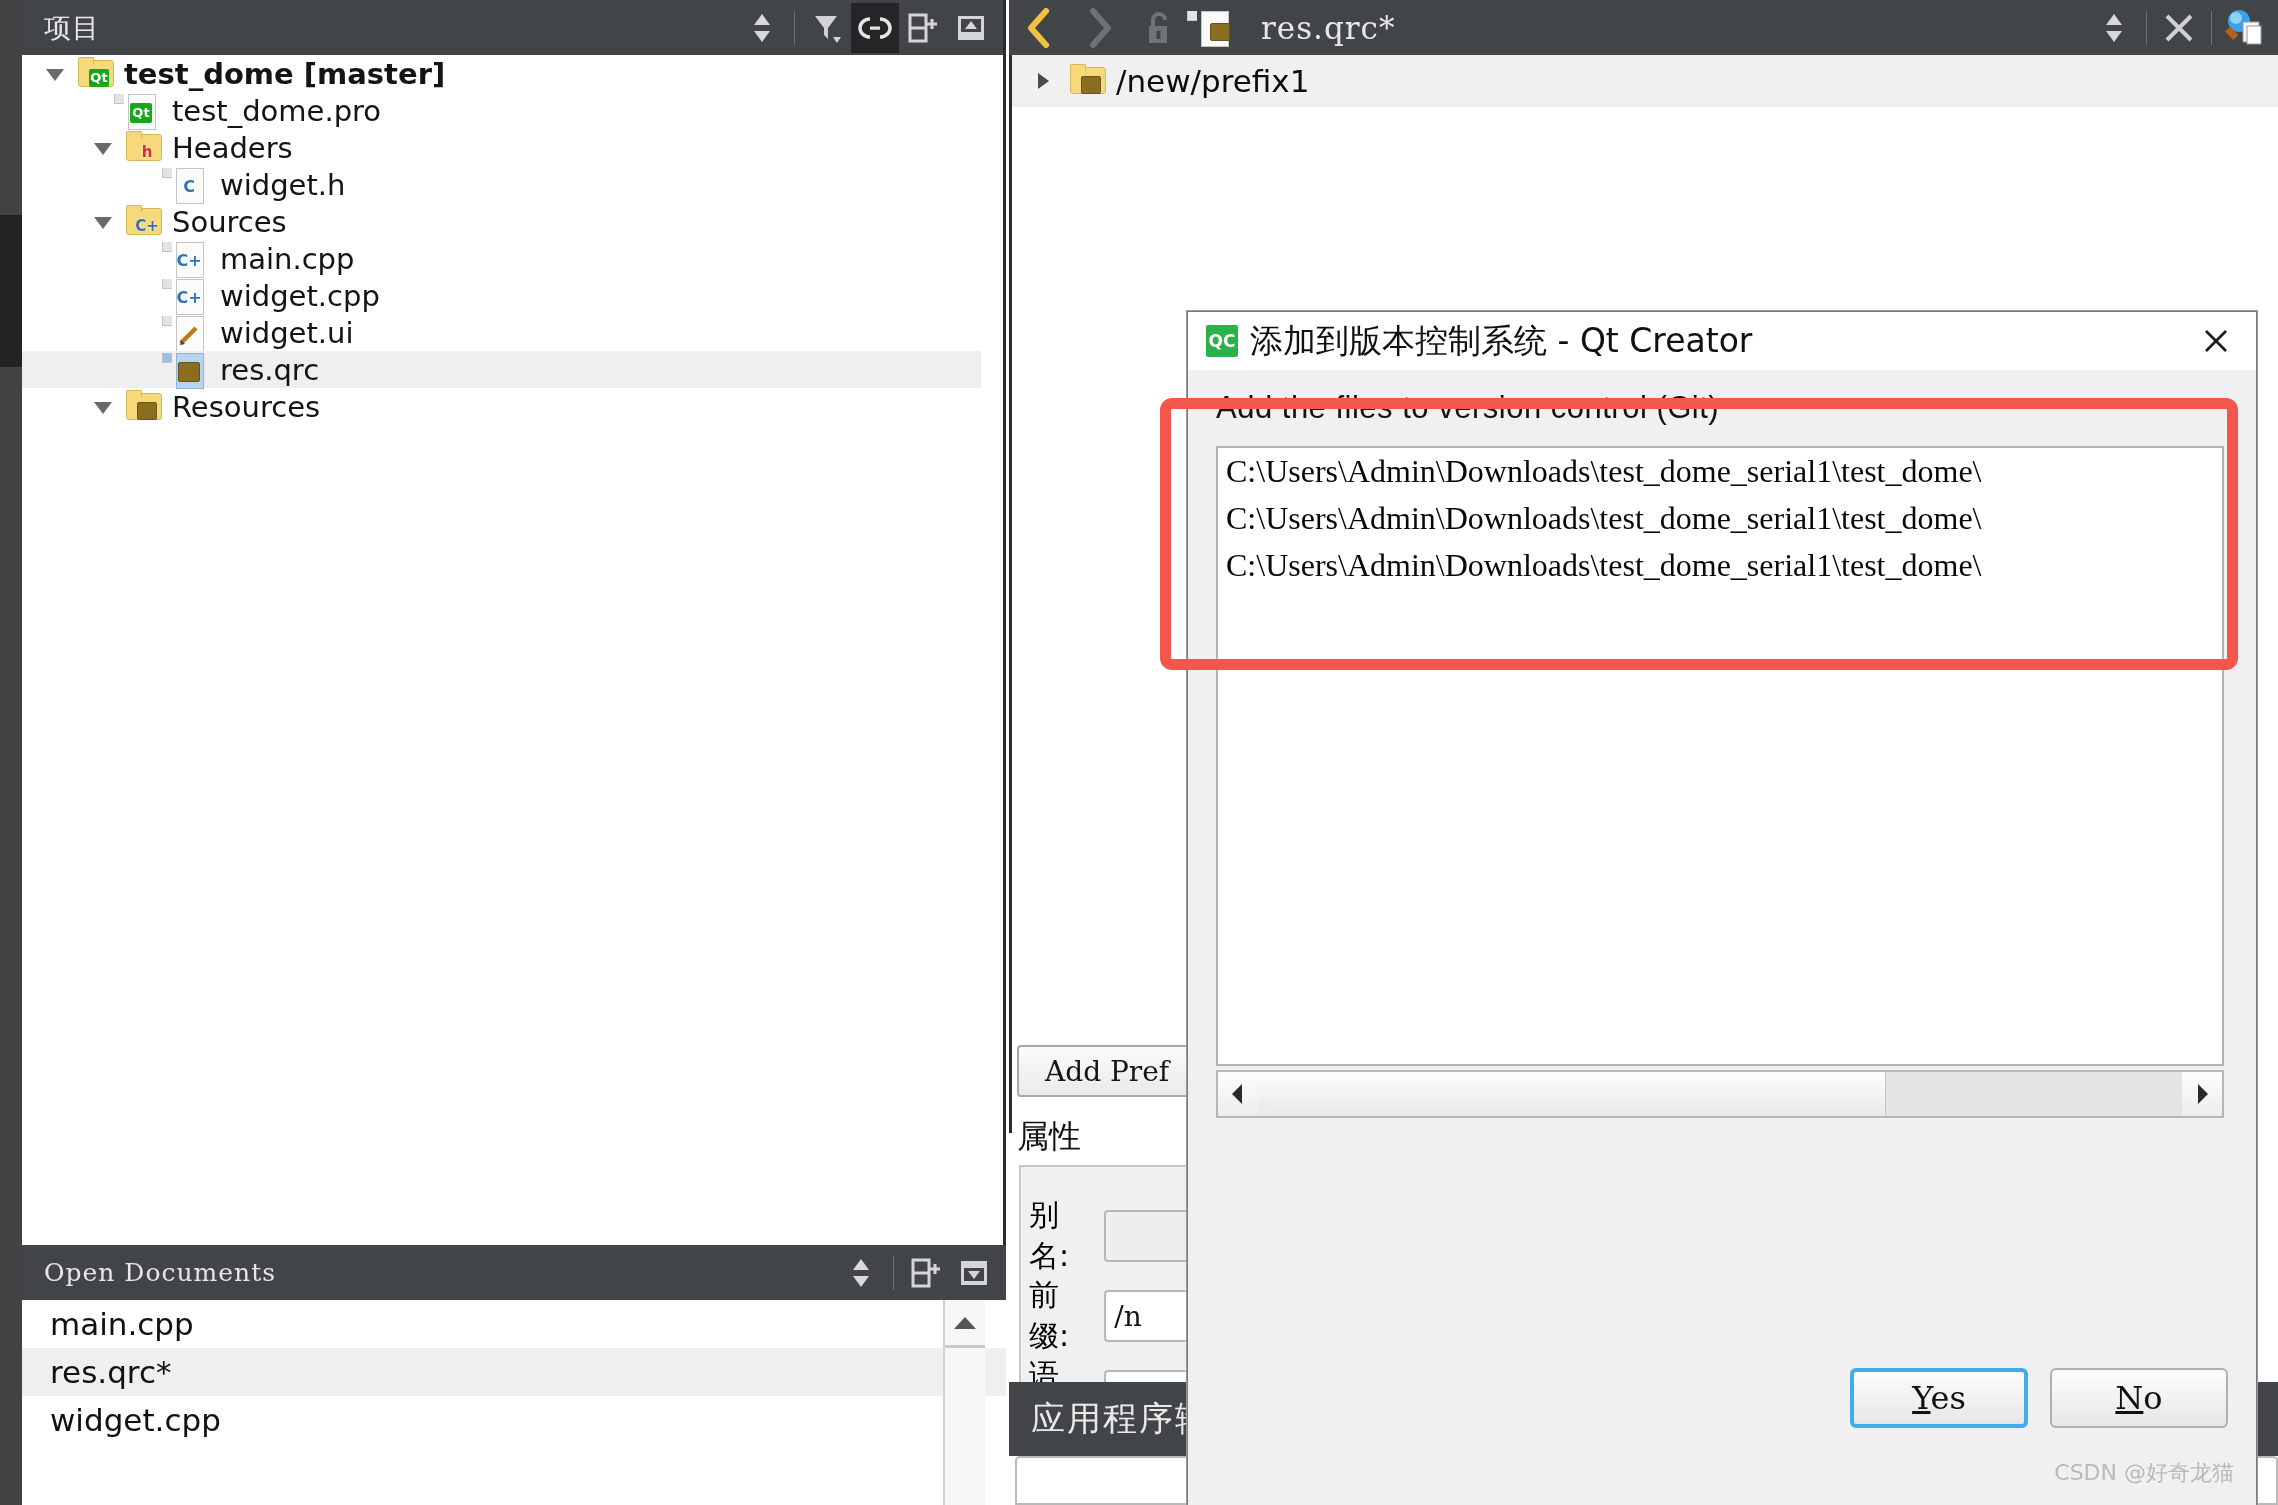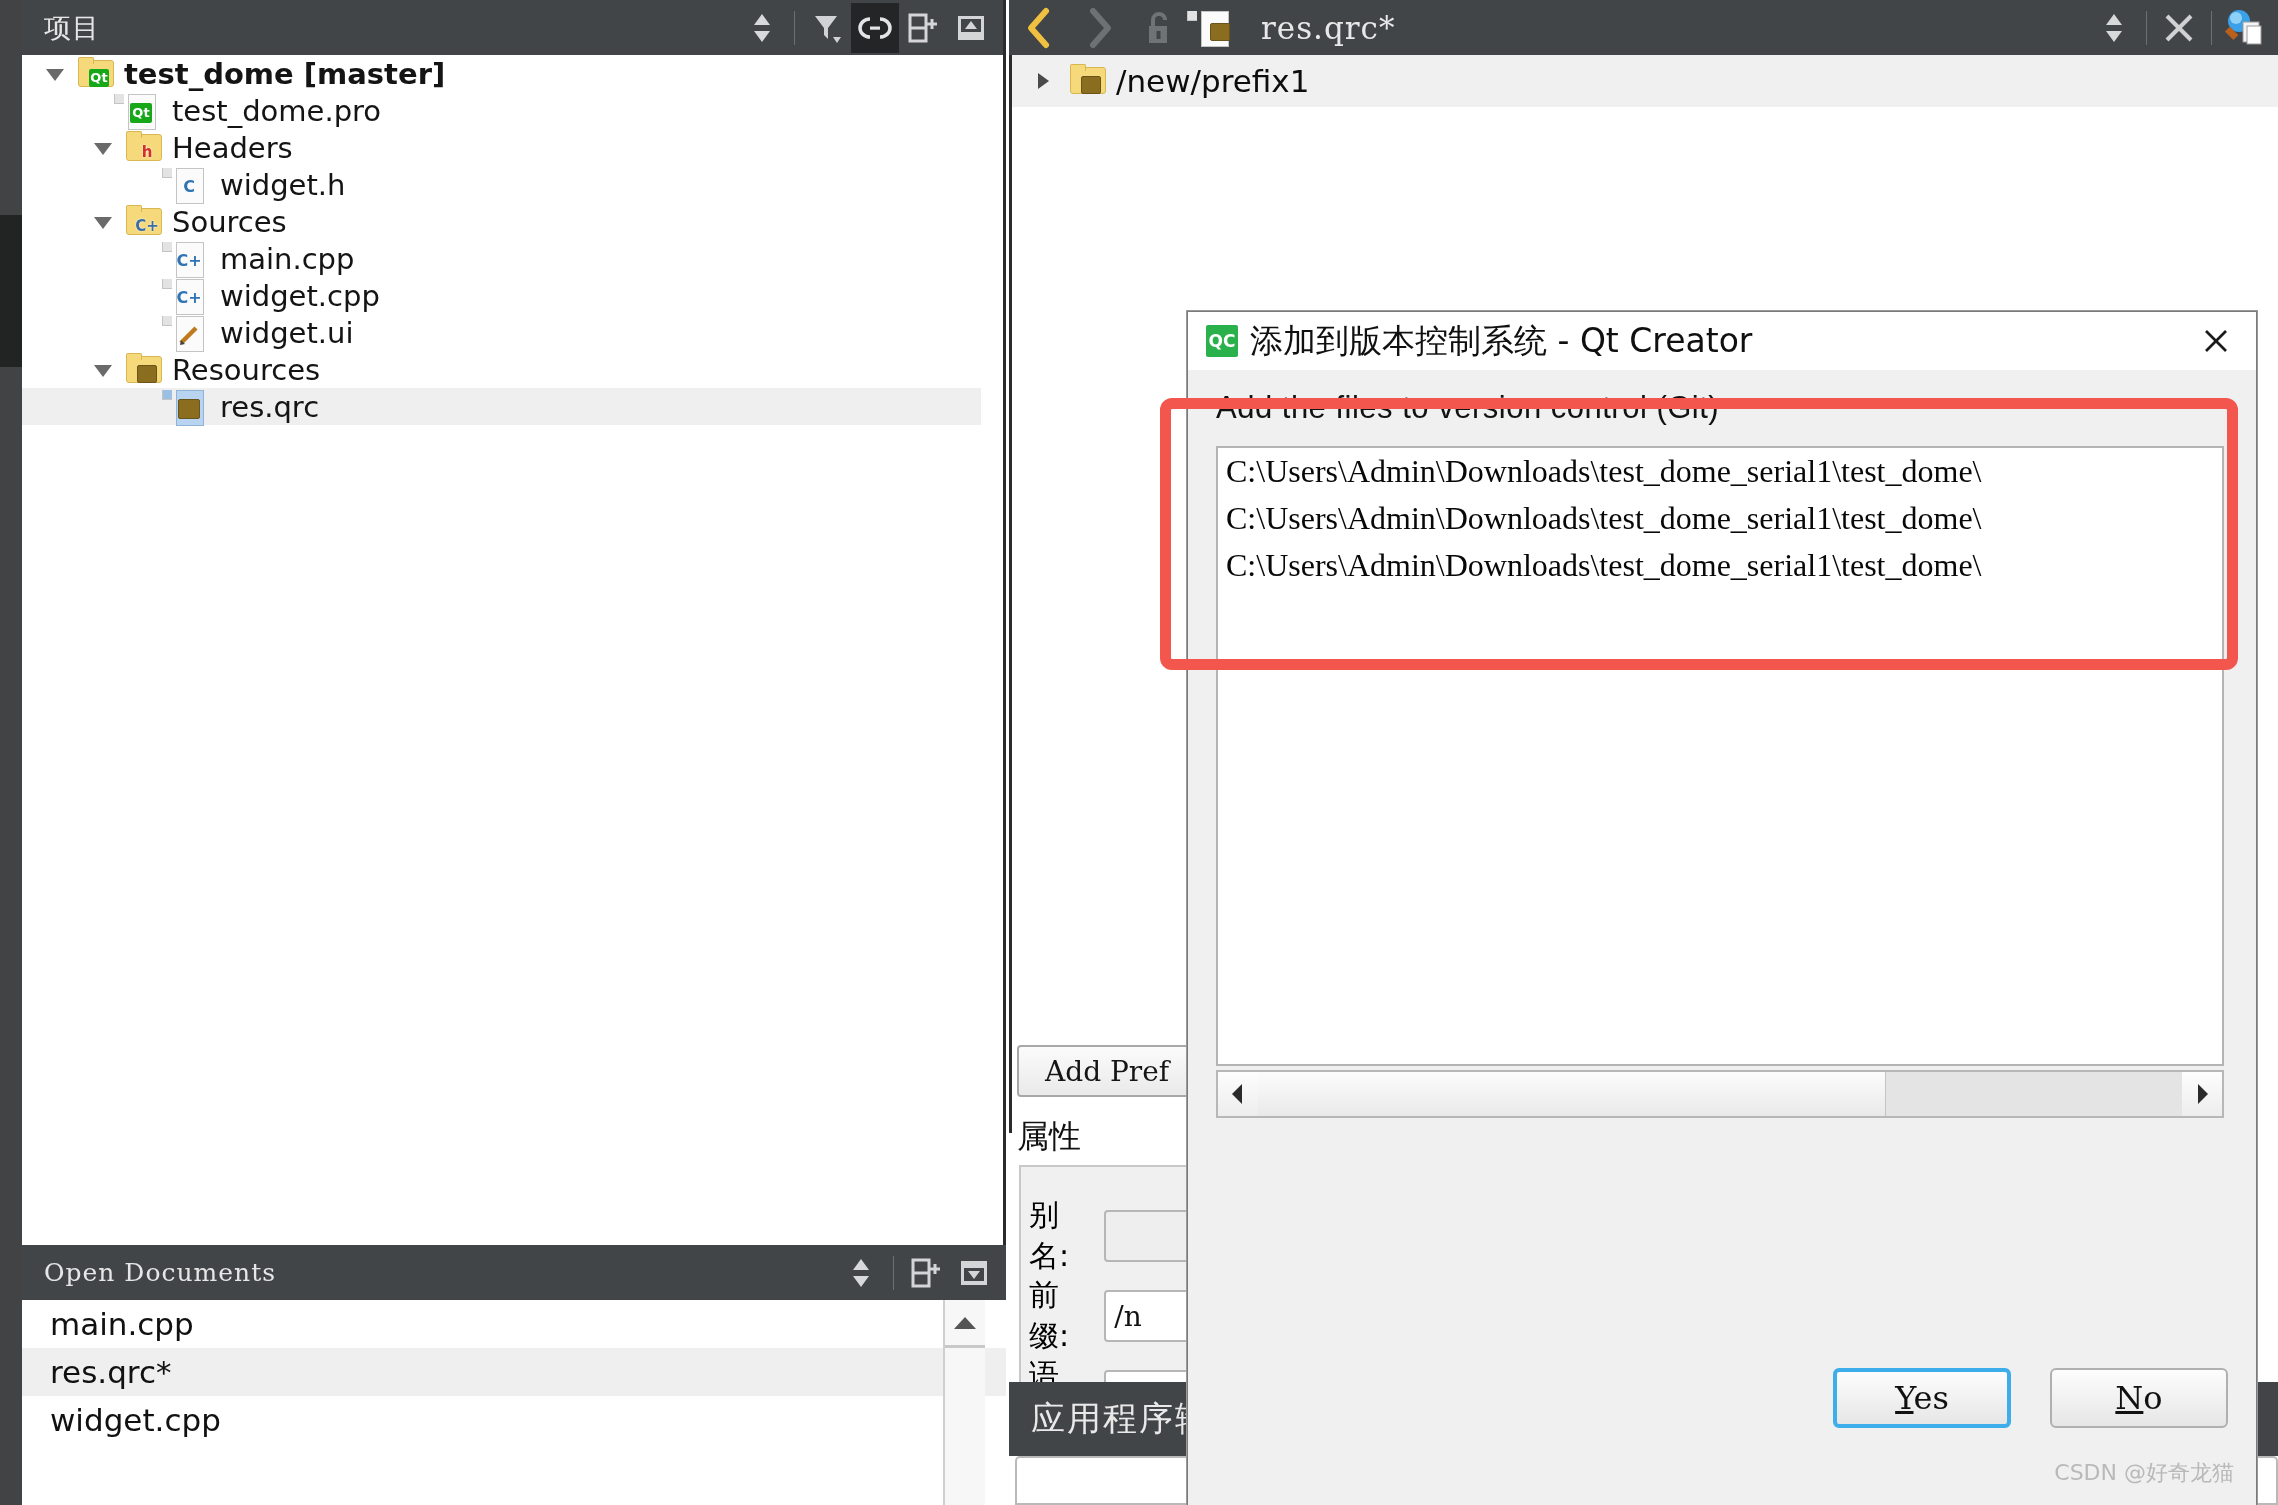--- a/index.html
+++ b/index.html
@@ -93,21 +93,21 @@
   .dlg-list { position:absolute; left:28px; top:76px; width:1008px; height:620px; background:#fff;
      border:2px solid #b4b4b4; box-shadow:inset 0 0 0 2px #fff; overflow:hidden; }
   .dlg-item { height:47px; display:flex; align-items:center; padding-left:8px; font-size:32px;
      color:#080808; font-family:Liberation Serif, serif; white-space:nowrap; }
   .hscroll { position:absolute; left:28px; top:700px; width:1008px; height:48px;
      border:2px solid #b7b7b7; background:#f6f6f6; display:flex; align-items:stretch; }
   .hs-arrow { width:40px; display:flex; align-items:center; justify-content:center; background:linear-gradient(#fdfdfd,#ededed); }
   .hs-track { flex:1; position:relative; background:#e4e4e4; }
   .hs-thumb { position:absolute; left:0; top:0; bottom:0; width:68%; background:linear-gradient(#fcfcfc,#e9e9e9);
      border-right:1px solid #c4c4c4; }
-  .dlg-btns { position:absolute; right:28px; bottom:78px; display:flex; gap:39px; }
+  .dlg-btns { position:absolute; right:28px; bottom:78px; display:flex; gap:22px; }
   .dbtn { width:178px; height:60px; display:flex; align-items:center; justify-content:center;
      border-radius:6px; font-size:32px; font-family:"DejaVu Serif", serif; color:#111;
      background:linear-gradient(#fdfdfd,#e6e6e6); border:2px solid #b0b0b0; }
   .dbtn.primary { border:4px solid #3daee9; }
   .dbtn u { text-decoration:underline; }
   .watermark { position:absolute; right:22px; bottom:18px; font-size:22px; color:#b9b9b9;
      font-family:"DejaVu Sans", sans-serif; }
 
   
   .redbox { position:absolute; left:1160px; top:398px; width:1078px; height:272px;
@@ -249,37 +249,37 @@
           <span class="arrow"></span>
           <span style="display: inline-block; width: 8px;"></span>
           <span class="ic"><span class="doc"></span><span class="badge" style="left: 4px; top: 9px; width: 22px; height: 20px; background: transparent; color: rgb(192, 122, 30); font-size: 16px; font-weight: bold;">
               <svg width="22" height="22" viewBox="0 0 22 22">
                 <line x1="3" y1="19" x2="18" y2="4" stroke="#c07a1e" stroke-width="4.5"></line>
                 <polygon points="2,21 7,20 3,16" fill="#444"></polygon>
               </svg>
             </span></span>
           <span class="lbl">widget.ui</span>
         </div>
+        <div class="row sel">
+          <span style="display: inline-block; width: 114px;"></span>
+          <span class="arrow"></span>
+          <span style="display: inline-block; width: 8px;"></span>
+          <span class="ic"><span class="doc blue"></span><span class="badge" style="left: 4px; top: 9px; width: 22px; height: 20px; background: rgb(138, 109, 30); color: rgb(255, 255, 255); border: 1px solid rgb(107, 84, 26);"></span></span>
+          <span class="lbl">res.qrc</span>
+        </div>
         <div class="row">
           <span style="display: inline-block; width: 66px;"></span>
           <span class="arrow">
             <svg width="24" height="22" viewBox="0 0 24 22">
               <polygon points="3,6 21,6 12,18" fill="#6a6a6a"></polygon>
             </svg>
           </span>
           <span style="display: inline-block; width: 8px;"></span>
           <span class="ic"><span class="folder"></span><span class="badge" style="background: rgb(138, 109, 30); color: rgb(255, 255, 255); border: 1px solid rgb(107, 84, 26);"></span></span>
           <span class="lbl">Resources</span>
-        </div>
-        <div class="row sel">
-          <span style="display: inline-block; width: 114px;"></span>
-          <span class="arrow"></span>
-          <span style="display: inline-block; width: 8px;"></span>
-          <span class="ic"><span class="doc blue"></span><span class="badge" style="left: 4px; top: 9px; width: 22px; height: 20px; background: rgb(138, 109, 30); color: rgb(255, 255, 255); border: 1px solid rgb(107, 84, 26);"></span></span>
-          <span class="lbl">res.qrc</span>
         </div>
       </div>
 
     <div class="od-head">
       <div class="dock-title mono">Open Documents</div>
       <div class="dock-tools">
         <div class="tbtn">
           <svg width="24" height="36" viewBox="0 0 24 36">
               <polygon points="12,4 20,15 4,15" fill="#d7d9db"></polygon>
               <polygon points="12,32 20,21 4,21" fill="#d7d9db"></polygon>

